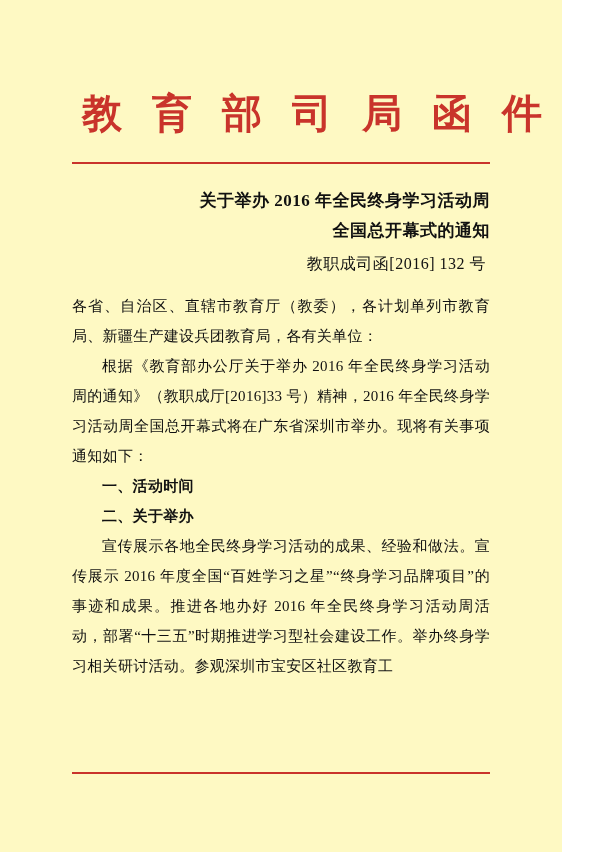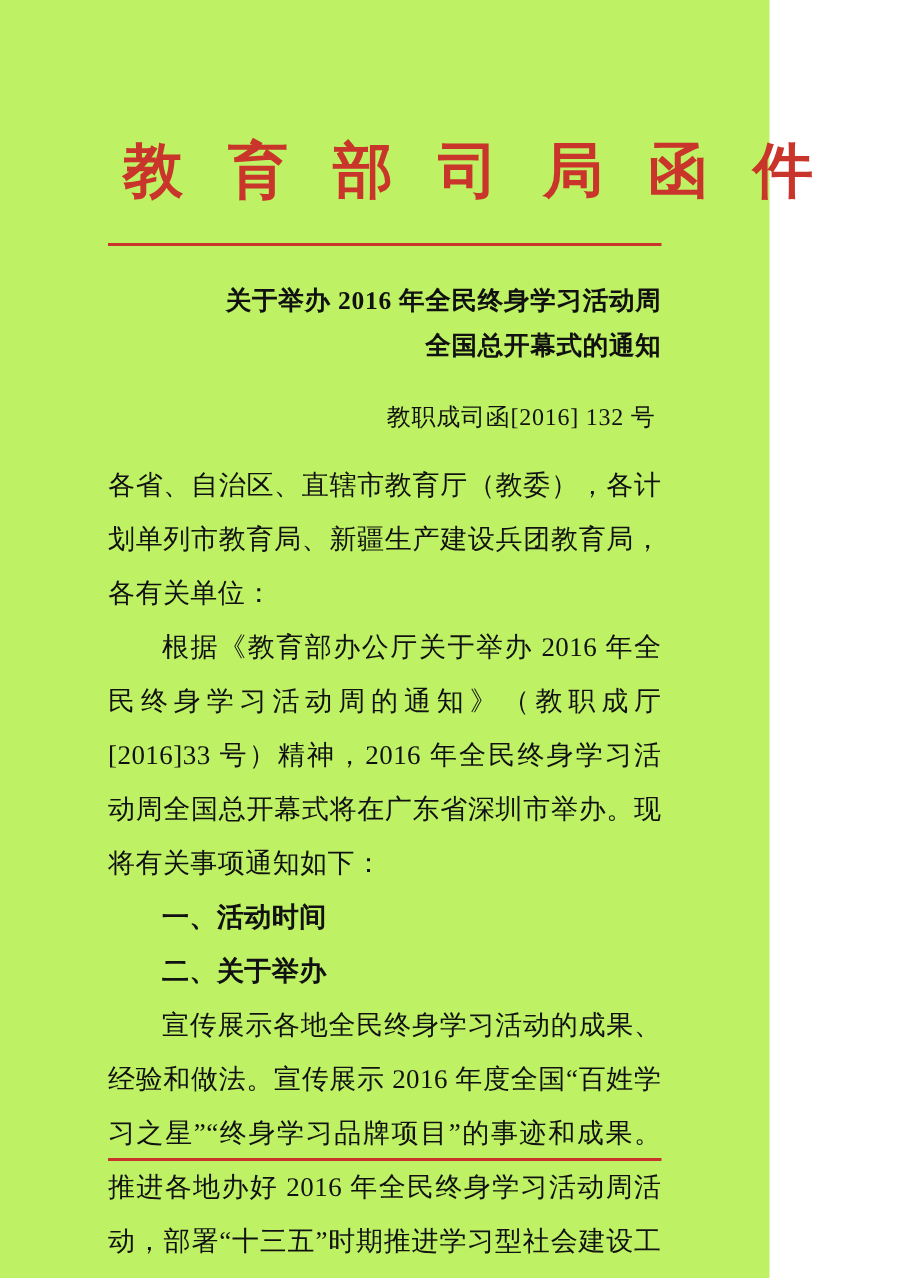--- a/index.html
+++ b/index.html
@@ -8,23 +8,23 @@
     background: #ffffff;
   }
   body {
     width: 600px;
     height: 852px;
     overflow: hidden;
     font-family: "Liberation Serif", "DejaVu Serif", serif;
   }
   .page {
     position: relative;
-    width: 513px;
+    width: 562px;
     height: 852px;
-    background: #bef264;
+    background: #fef9c3;
     box-sizing: border-box;
   }
   .page-inner {
     position: absolute;
     left: 72px;
     right: 72px;
     top: 0;
     bottom: 0;
   }
   .doc-title {
@@ -51,30 +51,30 @@
     font-weight: bold;
     font-size: 17px;
     line-height: 1.75;
     color: #111;
     letter-spacing: 0.5px;
   }
   .subject div {
     white-space: nowrap;
   }
   .doc-number {
-    margin-top: 22px;
+    margin-top: 8px;
     text-align: right;
     font-size: 16px;
     color: #111;
     letter-spacing: 0.5px;
     padding-right: 4px;
   }
   .body-text {
     margin-top: 16px;
-    font-size: 18px;
+    font-size: 15px;
     line-height: 2.0;
     color: #111;
     text-align: justify;
     text-justify: inter-character;
     letter-spacing: 0.3px;
   }
   .para {
     margin: 0;
   }
   .indent {

